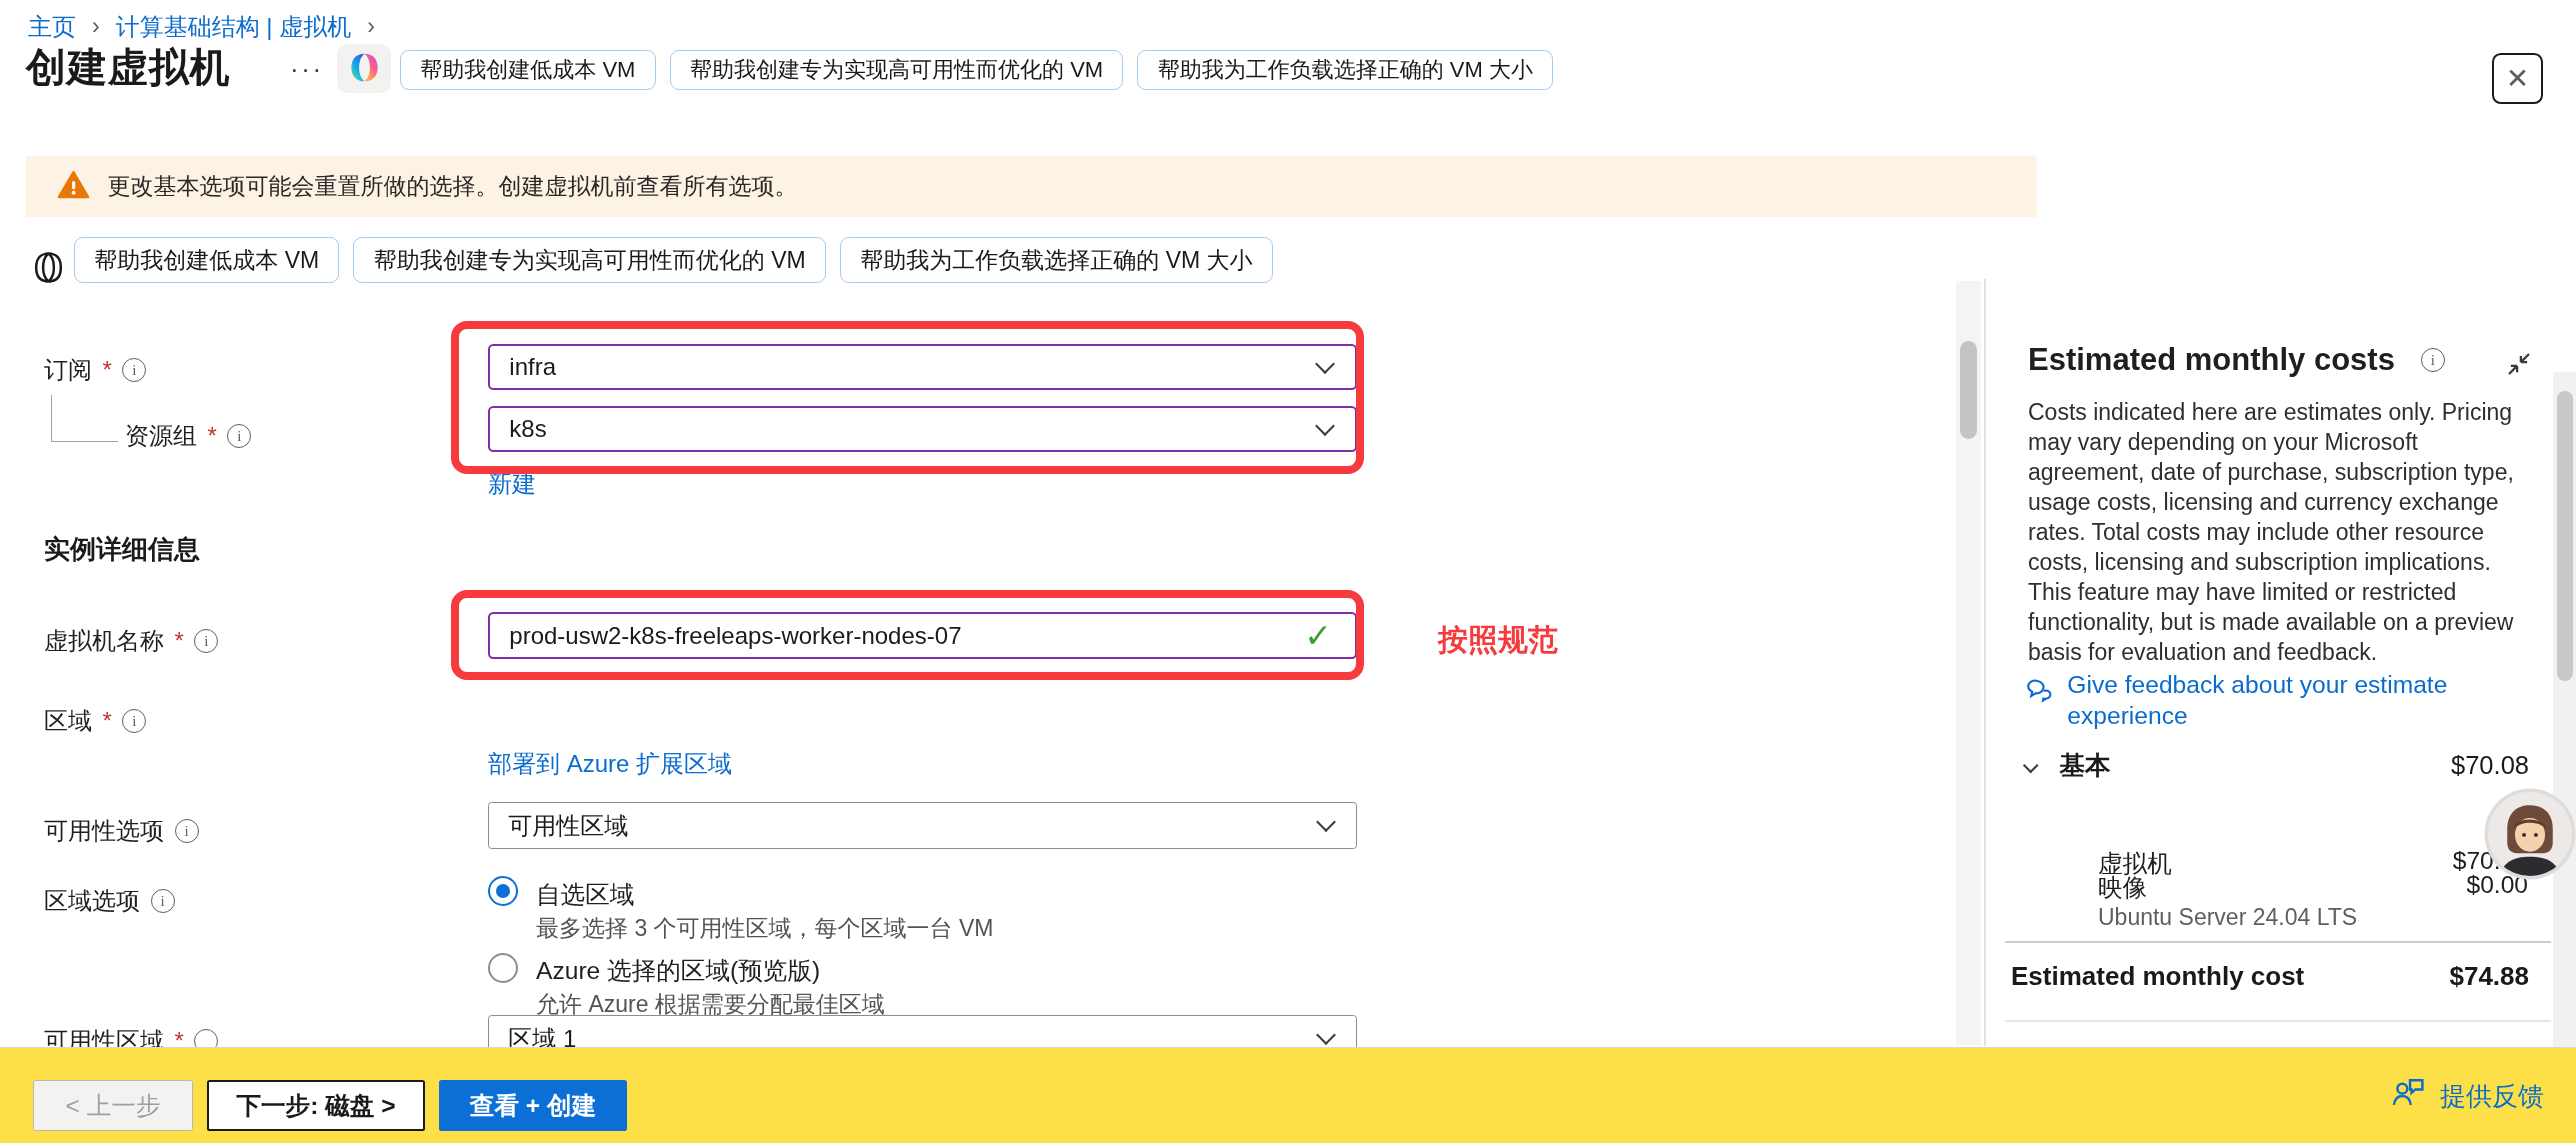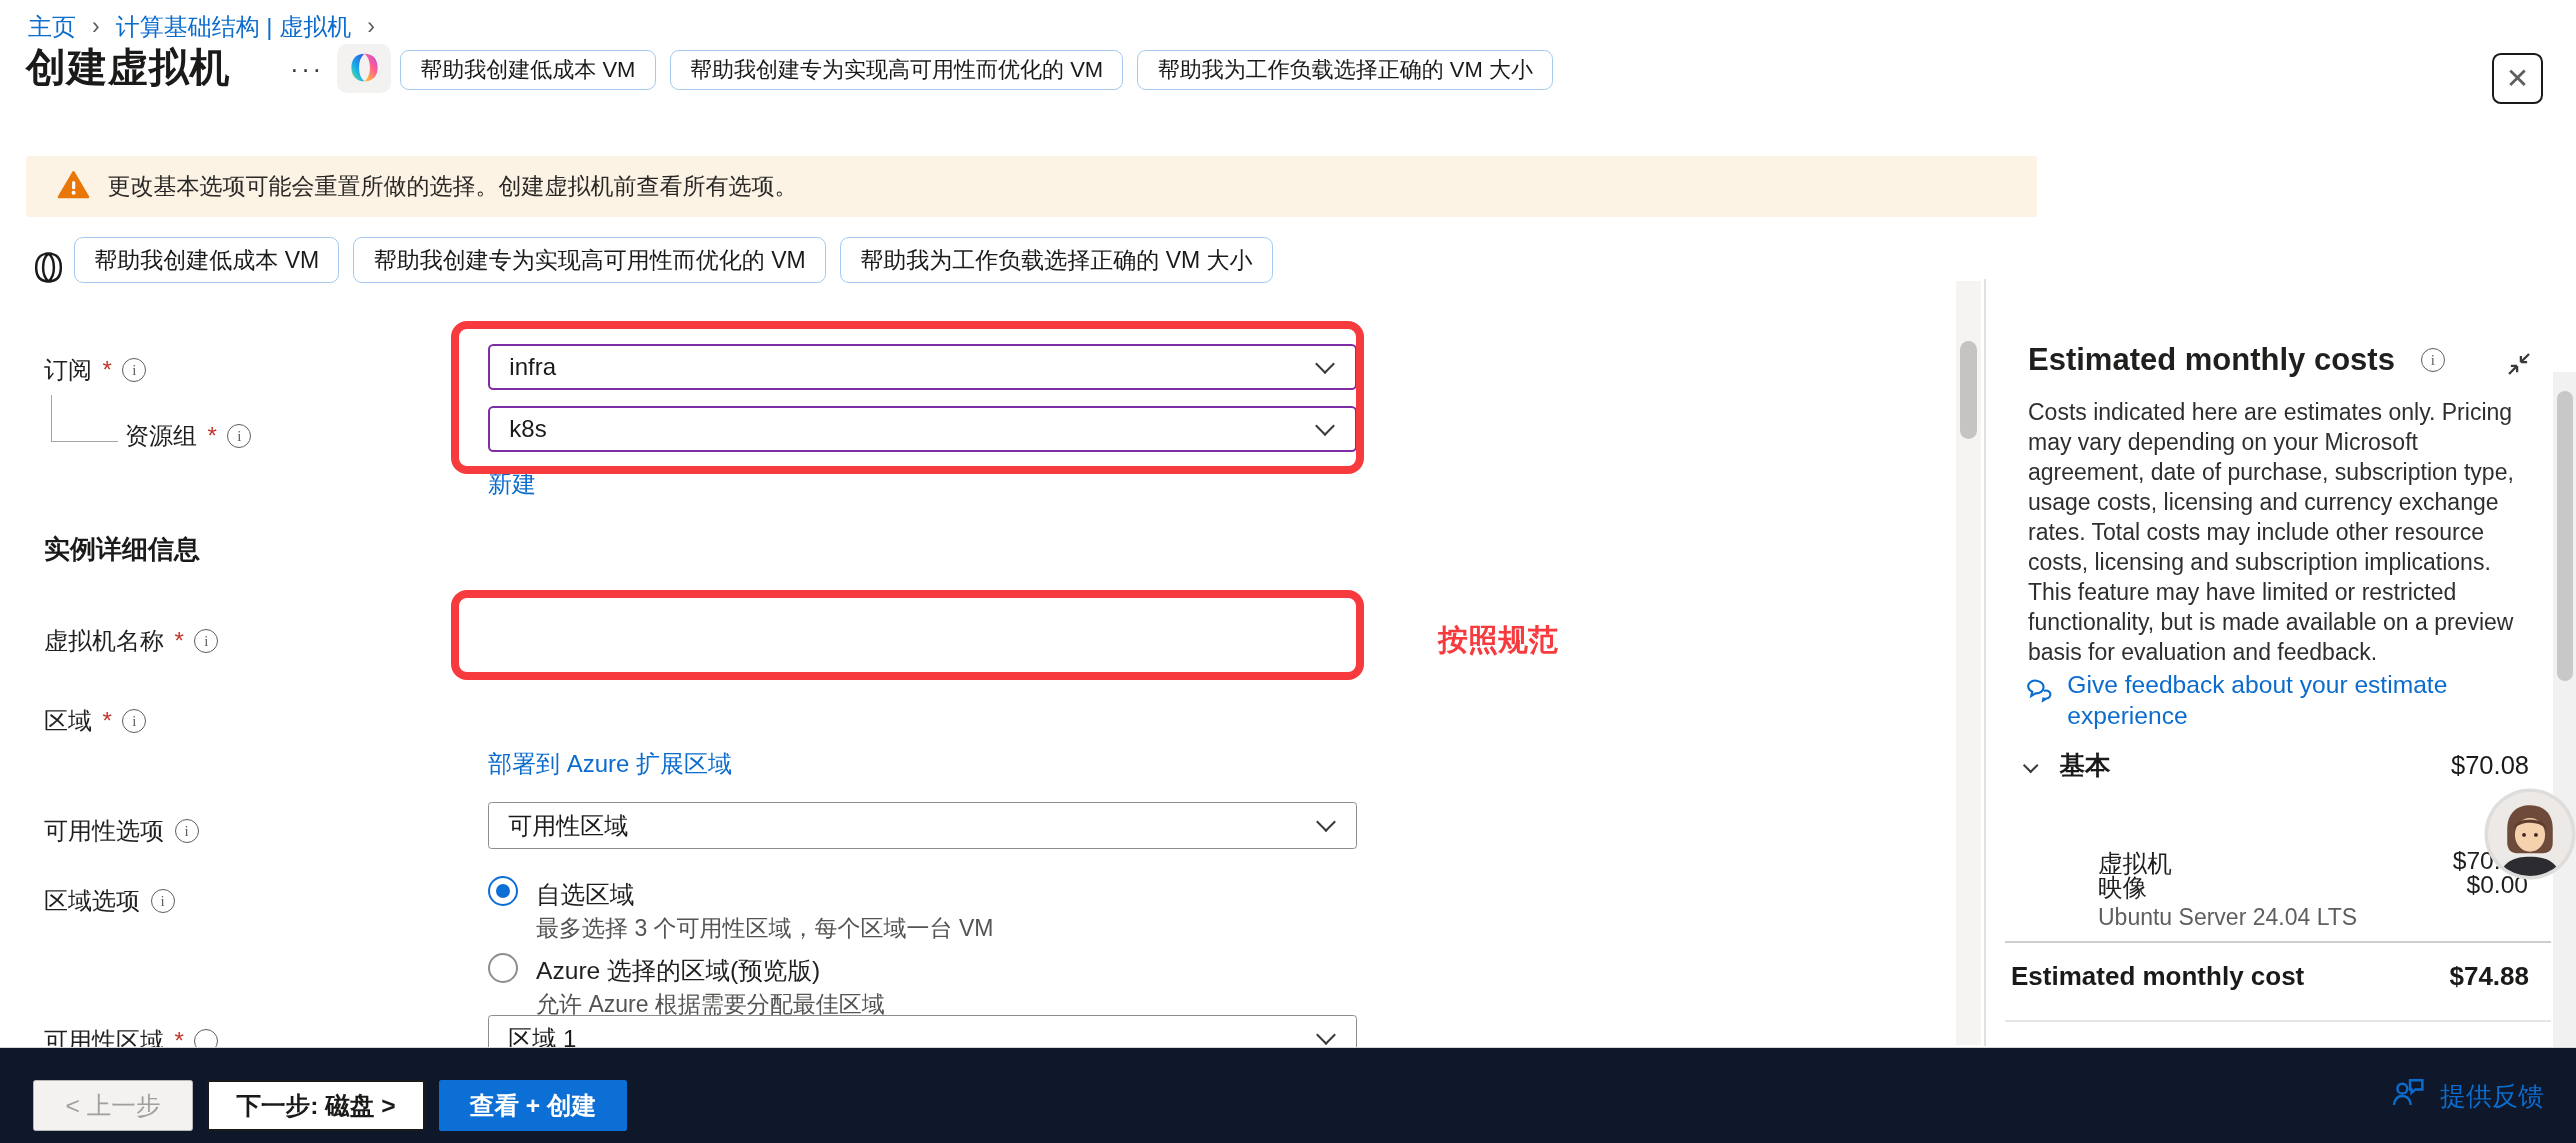--- a/index.html
+++ b/index.html
@@ -51,21 +51,21 @@
   .anno { color:#f63a3e; font-size:30px; font-weight:bold; z-index:21;margin-left:44px; }
   .check { position:absolute; right:23px; top:50%; transform:translateY(-52%); color:#3a9b35; font-size:33px; font-weight:bold; }
   .radio { width:30px; height:30px; border-radius:50%; border:2.6px solid #8f8d8b; background:#fff; display:inline-flex;
     align-items:center; justify-content:center; cursor:pointer; }
   .radio.sel { border:2.6px solid #0b6fd6; }
   .radio.sel .dot { width:14px; height:14px; border-radius:50%; background:#0b6fd6; }
   .rlabel { font-size:24.6px; color:#201f1e; cursor:pointer; }
   .rdesc { font-size:23px; color:#565452; }
 
   
-  .footer { left:0; top:1047px; width:2576px; height:97px; background:#0f172a; border-top:1.8px solid #d8d6d4; z-index:30; }
+  .footer { left:0; top:1047px; width:2576px; height:97px; background:#fde047; border-top:1.8px solid #d8d6d4; z-index:30; }
   .btn { position:absolute; top:32px; height:51px; display:flex; align-items:center; justify-content:center;
     font-size:24.6px; border-radius:2.6px; cursor:pointer; white-space:nowrap; }
   .btn-prev { left:33px; width:160px; background:#f3f2f1; border:1.8px solid #b9b7b5; color:#a19f9d; }
   .btn-next { left:207px; width:218px; background:#fff; border:2.6px solid #1b1a19; color:#1b1a19; font-weight:bold; }
   .btn-review { left:439px; width:188px; background:#0b6fd6; border:none; color:#fff; font-weight:bold; }
   .foot-feedback { position:absolute; right:32px; top:26px; display:flex; align-items:center; gap:12.3px;
     color:#0b6cce; font-size:26px; cursor:pointer; }
 
   
   .panel-border { left:1984px; top:279px; width:1.8px; height:767px; background:#e3e1df; }
@@ -182,20 +182,24 @@
 
   <div class="abs redbox" style="left:451px; top:321px; width:913px; height:153px;"></div>
 
   <div class="abs section-h" style="left:44px; top:532px;">实例详细信息</div>
 
   <div class="abs flabel" style="left:44px; top:625px;">
     <span>虚拟机名称</span>
     <span class="req">*</span>
     <span class="info">i</span>
   </div>
+  <div class="dd purple" style="top:612px; height:47px; padding-right:70px;">
+    <span>prod-usw2-k8s-freeleaps-worker-nodes-07</span>
+    <span class="check">✓</span>
+  </div>
   <div class="abs redbox" style="left:451px; top:590px; width:913px; height:90px;"></div>
   <div class="abs anno" style="left:1394px; top:620px;">按照规范</div>
 
   <div class="abs flabel" style="left:44px; top:705px;">
     <span>区域</span>
     <span class="req">*</span>
     <span class="info">i</span>
   </div>
   <div class="abs link" style="left:488px; top:748px;">部署到 Azure 扩展区域</div>
 

